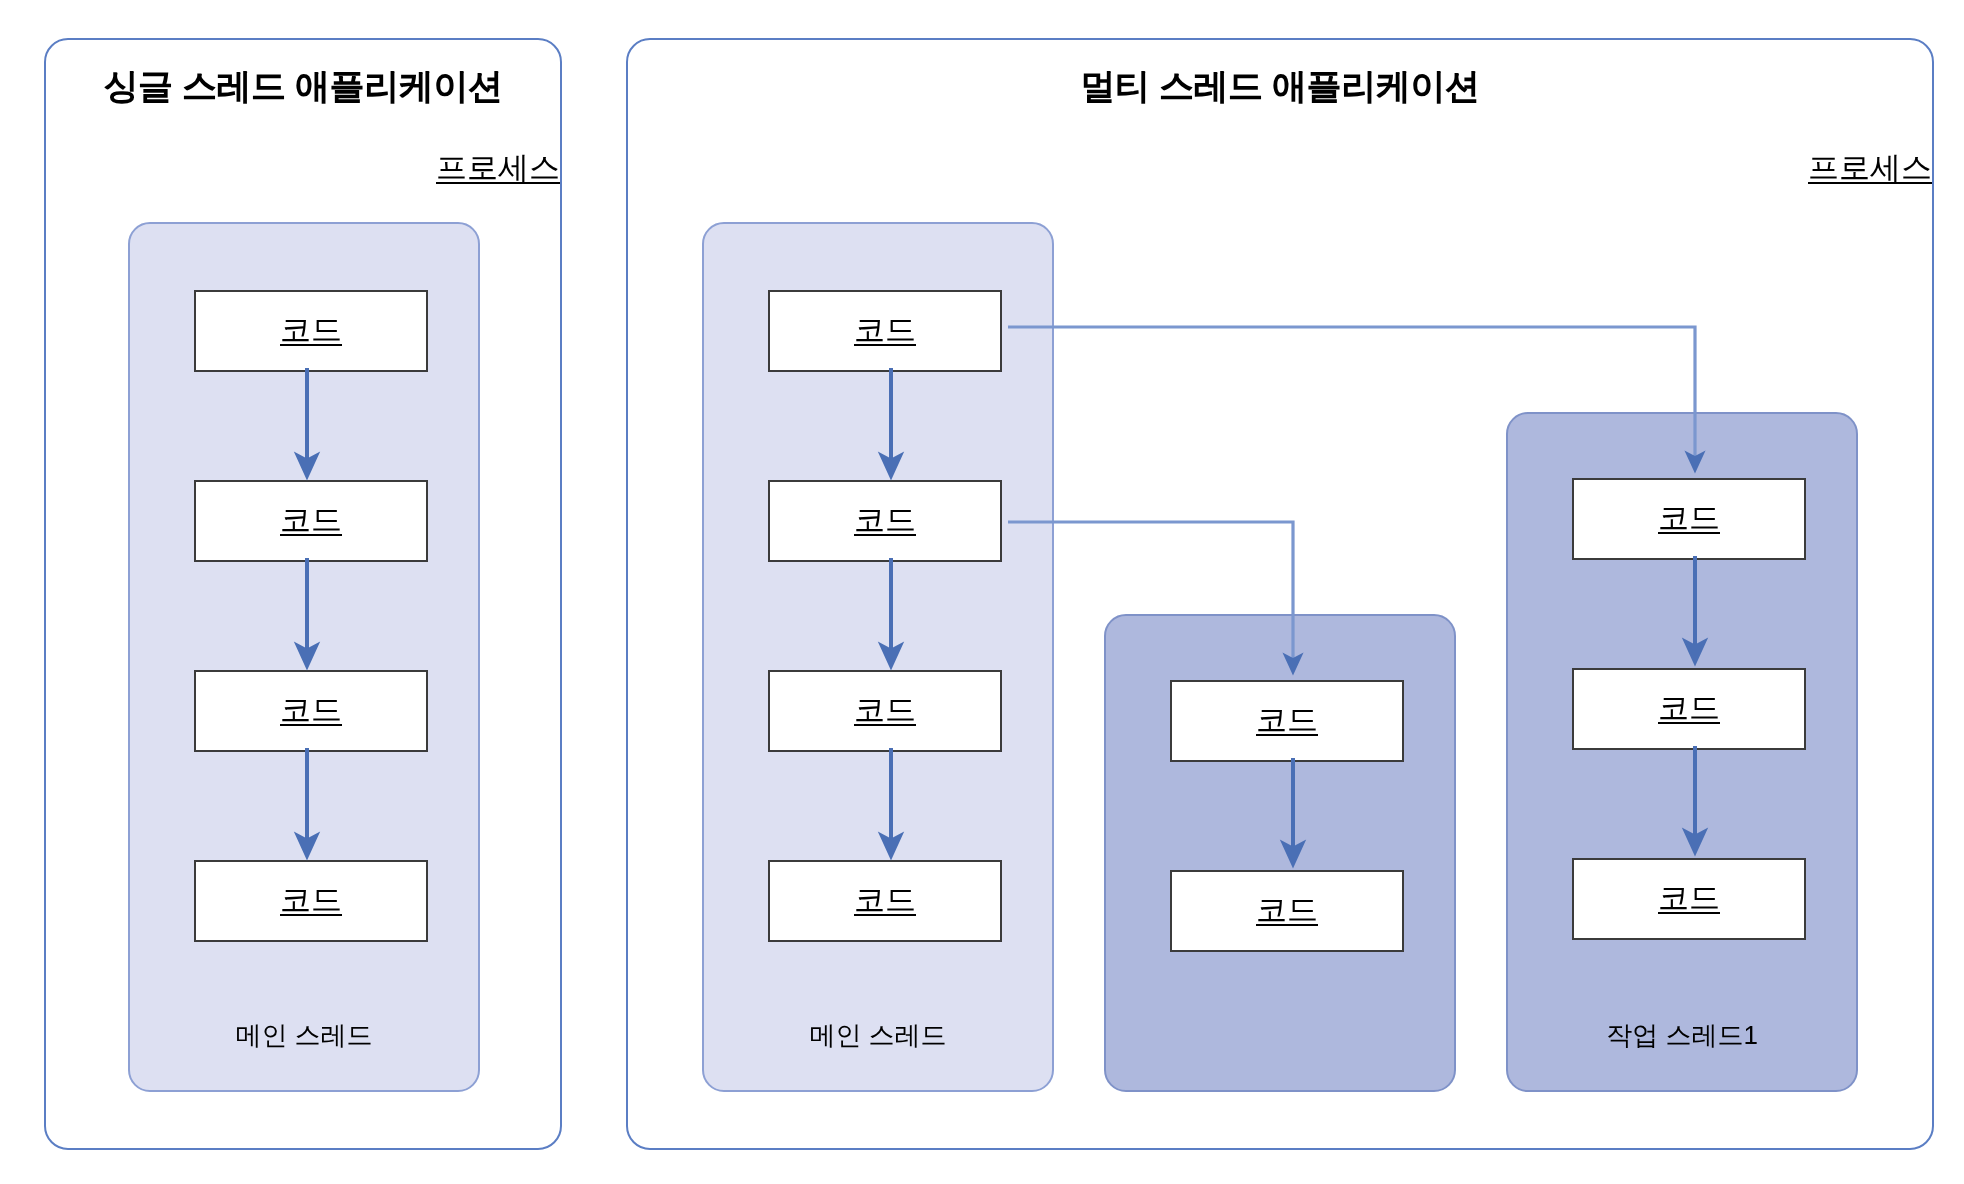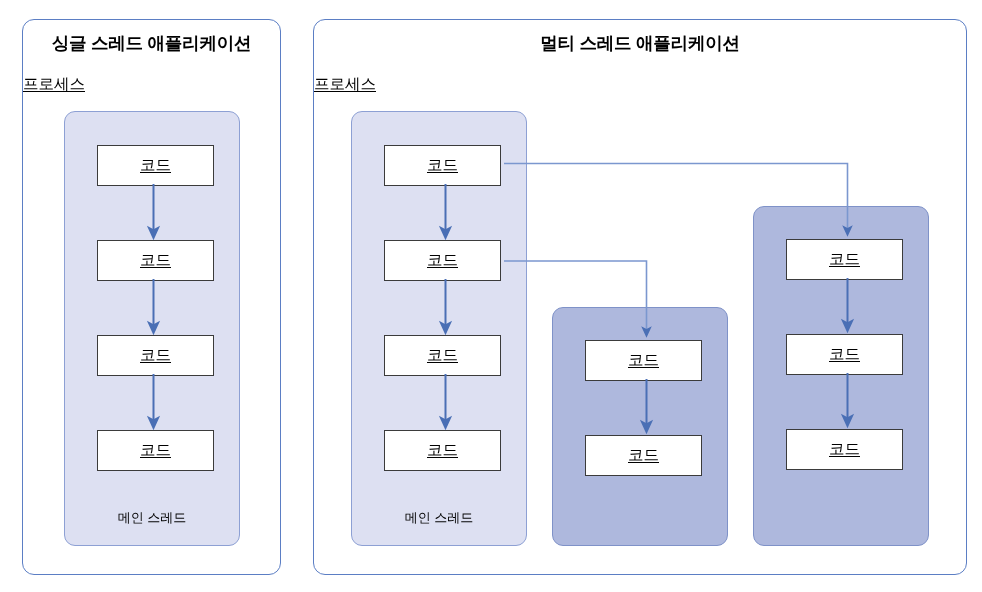--- a/index.html
+++ b/index.html
@@ -42,21 +42,21 @@
     color: #000;
     white-space: nowrap;
   }
   #single-app .app-title { top: 11px; }
   #multi-app  .app-title { top: 11px; }
 
   .process-label {
     position: absolute;
     left: 0;
     right: 0;
-    text-align: left;
+    text-align: right;
     font-size: 15.5px;
     text-decoration: underline;
     text-underline-offset: 2px;
     color: #000;
     white-space: nowrap;
   }
   #single-app .process-label { top: 54px; }
   #multi-app  .process-label { top: 54px; }
 
   
@@ -171,20 +171,21 @@
       <div class="code-box" style="left:32px; top:32px; width:117px; height:41px;">
         <span class="code-text">코드</span>
       </div>
       <div class="code-box" style="left:32px; top:127px; width:117px; height:41px;">
         <span class="code-text">코드</span>
       </div>
       <div class="code-box" style="left:32px; top:222px; width:117px; height:41px;">
         <span class="code-text">코드</span>
       </div>
 
+      <div class="thread-label">작업 스레드1</div>
     </div>
   </div>
 
   <svg id="wires" viewBox="0 0 982 592" xmlns="http://www.w3.org/2000/svg">
     <defs>
       <marker id="ah" markerWidth="9" markerHeight="9" refX="4.2" refY="4.2" orient="auto" markerUnits="strokeWidth">
         <path d="M0.6,0.9 L7.8,4.2 L0.6,7.5 L2.3,4.2 Z" fill="#4a6fb5"></path>
       </marker>
     </defs>
 

